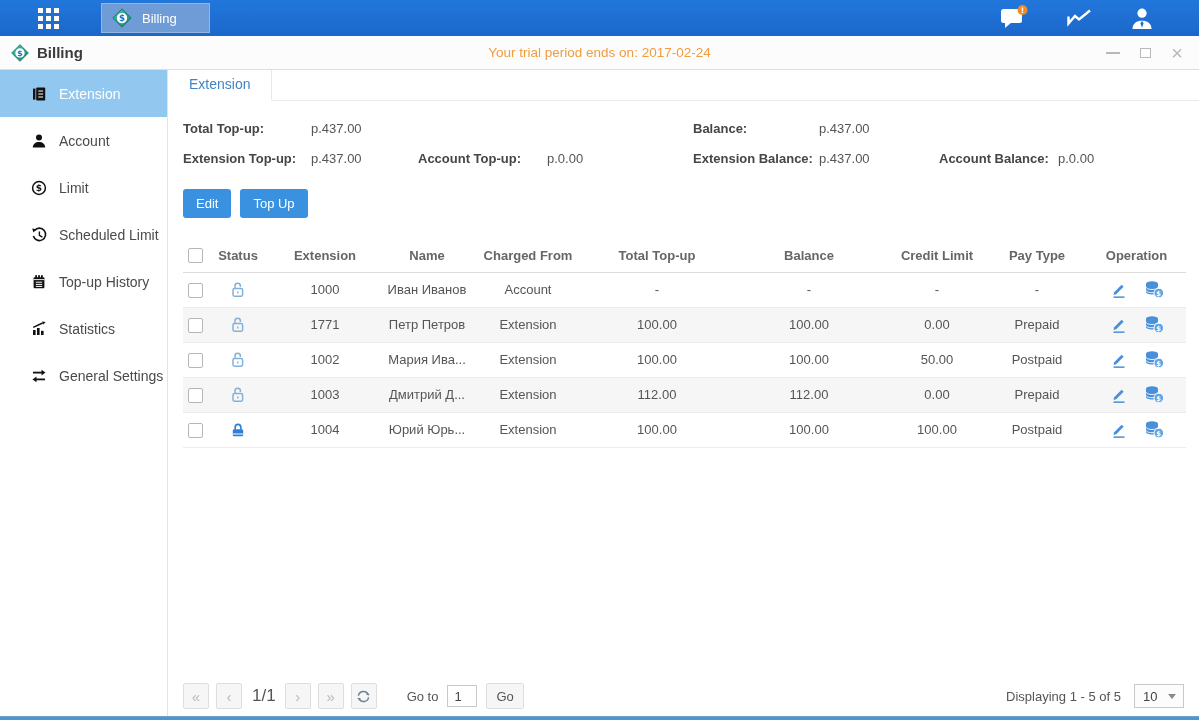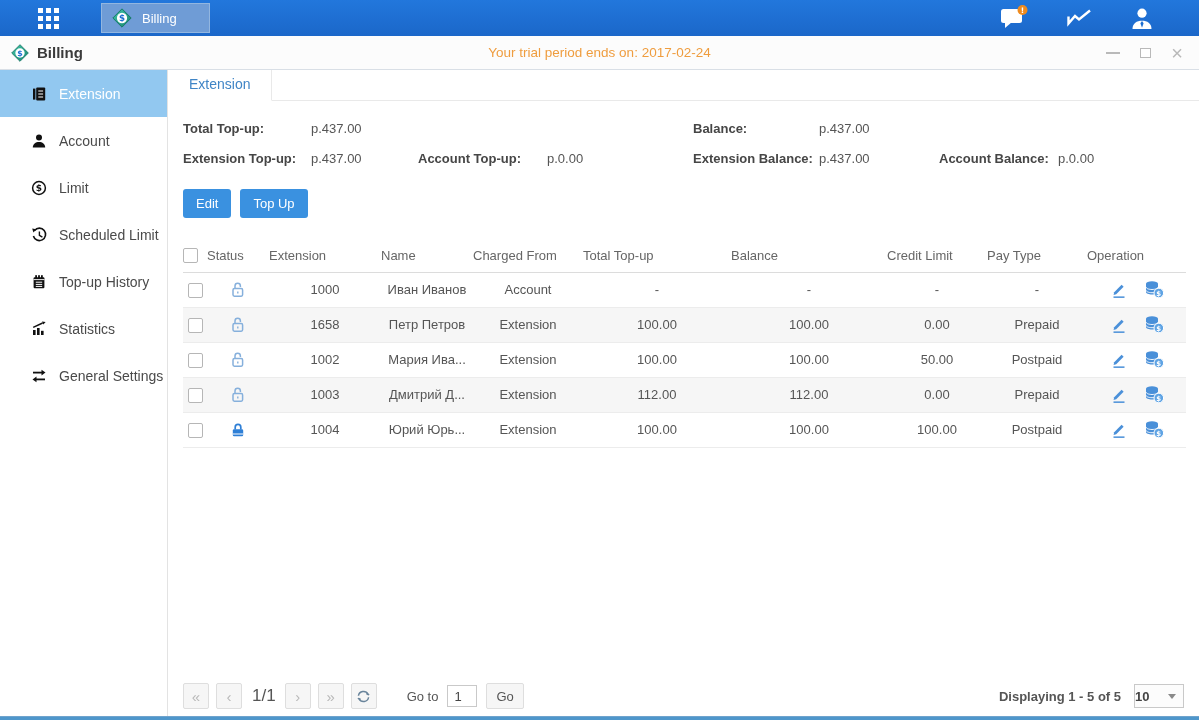--- a/index.html
+++ b/index.html
@@ -43,39 +43,39 @@
   .sum-label { font-weight:bold; color:#464646; }
   .sum-value { color:#555; }
   .r1 { grid-row:1; } .r2 { grid-row:2; }
   .cc1{grid-column:1}.cc2{grid-column:2}.cc3{grid-column:3}.cc4{grid-column:4}
   .cc5{grid-column:5}.cc6{grid-column:6}.cc7{grid-column:7}.cc8{grid-column:8}
 
   .btn-row { margin-top:23px; display:flex; gap:9px; }
   .btn { background:#3a91e0; color:#fff; border:none; font-size:13px; height:29px; padding:0 13px; border-radius:3px; cursor:pointer; font-family:inherit; }
 
   table { width:100%; border-collapse:collapse; table-layout:fixed; margin-top:21px; }
-  thead th { font-weight:normal; color:#666; font-size:13px; height:33px; border-bottom:1px solid #dcdcdc; text-align:left; }
+  thead th { font-weight:bold; color:#666; font-size:13px; height:33px; border-bottom:1px solid #dcdcdc; text-align:center; }
   tbody td { height:35px; text-align:center; font-size:13px; color:#555; border-bottom:1px solid #ececec; overflow:hidden; white-space:nowrap; }
   tbody tr:nth-child(even) { background:#f6f6f6; }
 
   .checkbox { width:15px; height:15px; border:1px solid #b6b6b6; border-radius:2px; background:#fff; display:inline-block; vertical-align:middle; cursor:pointer; }
   .status-cell span { display:inline-flex; vertical-align:middle; cursor:pointer; }
   .op-icons { display:flex; justify-content:center; align-items:center; gap:16px; }
   .op-icons span { display:inline-flex; cursor:pointer; }
 
   
   .pagination { margin-top:auto; display:flex; align-items:center; padding:0 15px; height:30px; margin-bottom:9px; flex-shrink:0; }
   .pg-btn { width:26px; height:26px; background:#f6f6f6; border:1px solid #dedede; border-radius:2px;
             display:flex; align-items:center; justify-content:center; color:#b9b9b9; font-size:15px; cursor:pointer; margin-right:7px; }
   .pg-indicator { color:#555; font-size:17px; margin:0 9px 0 3px; }
   .goto-label { margin-left:23px; margin-right:9px; color:#555; font-size:13px; }
   .goto-input { width:30px; height:22px; border:1px solid #c9c9c9; font-size:13px; padding-left:6px; font-family:inherit; color:#444; }
   .go-btn { margin-left:9px; height:26px; padding:0 9px; background:#f6f6f6; border:1px solid #dedede; border-radius:2px; font-size:13px; color:#555; cursor:pointer; font-family:inherit; }
-  .pg-right { margin-left:auto; display:flex; align-items:center; gap:13px; color:#555; font-size:13px;font-weight:bold; }
-  .page-size { width:50px; height:24px; border:1px solid #c9c9c9; background:#fcfcfc; display:flex; align-items:center; cursor:pointer; font-size:13px; color:#444; }
+  .pg-right { margin-left:auto; display:flex; align-items:center; gap:13px; color:#555; font-size:13px; }
+  .page-size { width:50px; height:24px; border:1px solid #c9c9c9; background:#fcfcfc; display:flex; align-items:center; padding-left:8px; cursor:pointer; font-size:13px; color:#444; }
   .caret { margin-left:auto; margin-right:7px; width:0; height:0; border-left:4.5px solid transparent; border-right:4.5px solid transparent; border-top:5px solid #8a8a8a; }
 
   .bottom-strip { position:absolute; left:0; bottom:0; width:100%; height:4px; background:#4e96cb; border-top:1px solid #6fa3cd; }
 </style>
 </head>
 <body>
 
 <div class="topbar">
   <div class="grid-menu">
     <span></span>
@@ -325,21 +325,21 @@
             <td class="status-cell" data-status="unlocked">
               <span class="lock-open-wrap">
                   <svg width="18" height="18" viewBox="0 0 18 18">
                     <rect x="4" y="7.6" width="9.6" height="7.6" rx="1.4" fill="none" stroke="#86b0dc" stroke-width="1.5"></rect>
                     <path d="M6 7.6 V5 a2.7 2.7 0 0 1 5.4 0 v1" fill="none" stroke="#86b0dc" stroke-width="1.5"></path>
                     <path d="M8.8 10.4 v2.2" stroke="#86b0dc" stroke-width="1.4"></path>
                   </svg>
                 </span>
               
             </td>
-            <td>1658</td>
+            <td>1771</td>
             <td>Петр Петров</td>
             <td>Extension</td>
             <td>100.00</td>
             <td>100.00</td>
             <td>0.00</td>
             <td>Prepaid</td>
             <td>
                 <div class="op-icons">
               <span>
                     <svg width="18" height="18" viewBox="0 0 18 18">

